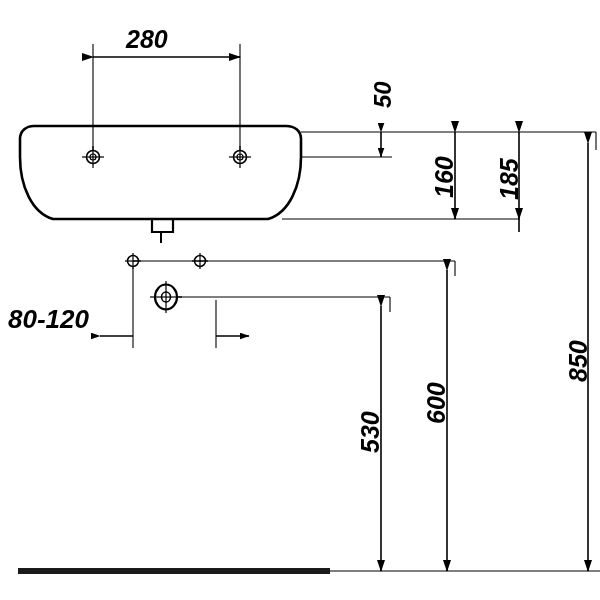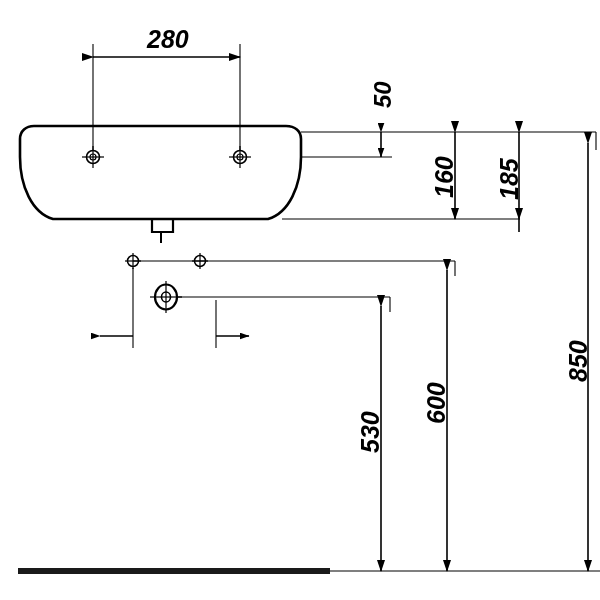--- a/index.html
+++ b/index.html
@@ -147,28 +147,29 @@
 
     <g stroke="#000000" stroke-width="1.6" fill="none">
       <line x1="447" y1="270" x2="447" y2="571" marker-start="url(#arrHead)" marker-end="url(#arrHead)"></line>
     </g>
 
     <g stroke="#000000" stroke-width="1.6" fill="none">
       <line x1="588" y1="143" x2="588" y2="571" marker-start="url(#arrHead)" marker-end="url(#arrHead)"></line>
     </g>
   </svg>
 
-  <div class="dim-label" style="left:147px; top:27px; font-size:25px;text-align:right;">280</div>
+  <div class="dim-label" style="left:126px; top:27px; font-size:25px;text-align:right;">280</div>
 
   <div class="dim-label vert" style="left:371px; top:108px; font-size:24px; transform:rotate(-90deg);">50</div>
 
   <div class="dim-label vert" style="left:432px; top:198px; font-size:25px; transform:rotate(-90deg);">160</div>
 
   <div class="dim-label vert" style="left:497px; top:200px; font-size:25px; transform:rotate(-90deg);">185</div>
 
+  <div class="dim-label" style="left:8px; top:306px; font-size:26px;">80-120</div>
 
   <div class="dim-label vert" style="left:358px; top:453px; font-size:25px; transform:rotate(-90deg);">530</div>
 
   <div class="dim-label vert" style="left:424px; top:424px; font-size:25px; transform:rotate(-90deg);">600</div>
 
   <div class="dim-label vert" style="left:566px; top:382px; font-size:25px; transform:rotate(-90deg);">850</div>
 
 </div>
 
 </body></html>

